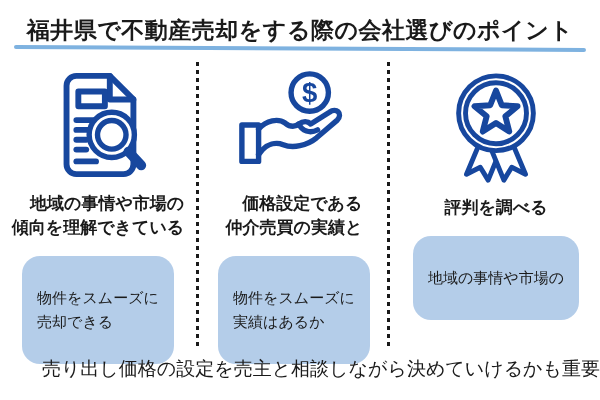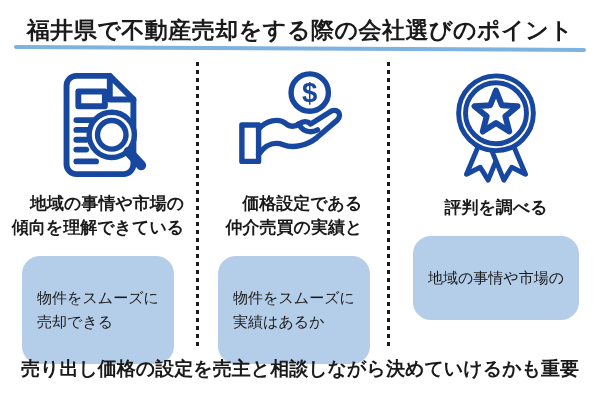--- a/index.html
+++ b/index.html
@@ -59,22 +59,22 @@
     margin-top: 16px;
     background: var(--box-bg, #b4cde9);
     border-radius: 18px;
     padding: 30px 15px;
     font-size: 15px; font-weight: 400; line-height: 1.6;
     white-space: nowrap;
   }
   .callout-line { display: block; }
   .footer {
     position: absolute; top: 356px; left: 0; width: 100%;
-    text-align: center;
-    font-size: 19px; font-weight: 700;
+    text-align: right;
+    font-size: 19px; font-weight: 400;
     white-space: nowrap;
   }
 </style>
 </head>
 <body>
 
 <div class="canvas">
 
   <div class="title">福井県で不動産売却をする際の会社選びのポイント</div>
   <div class="title-underline"></div>

